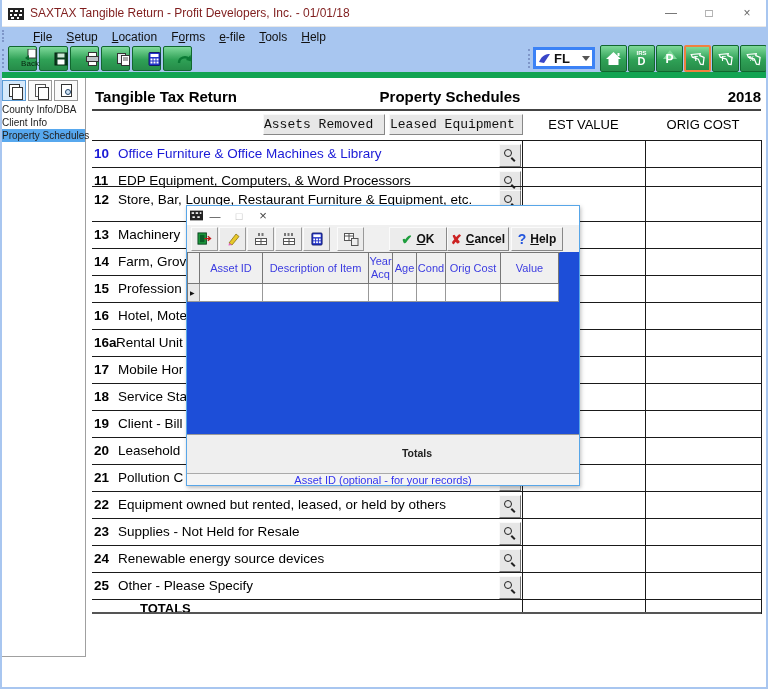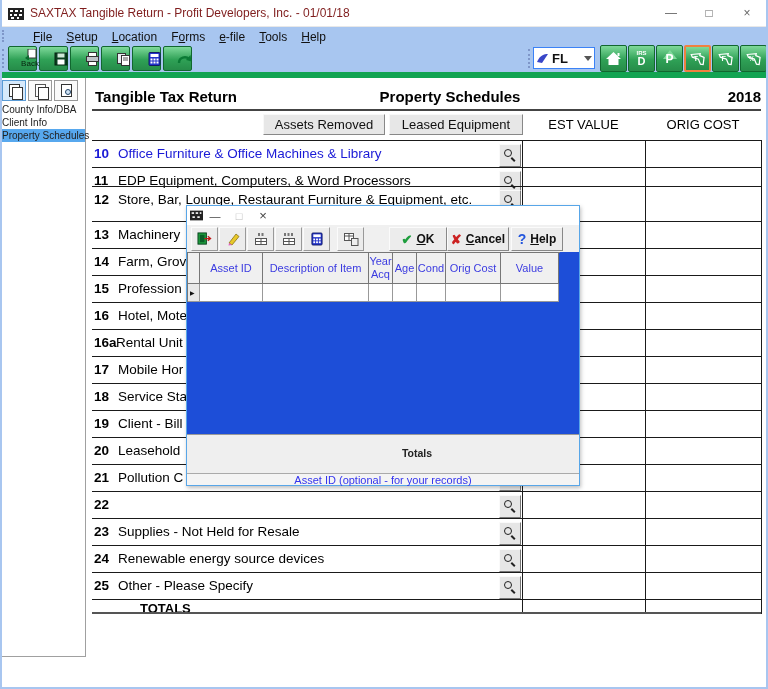--- a/index.html
+++ b/index.html
@@ -17,21 +17,21 @@
   .grip{border-left:2px dotted #7E96C8;width:3px;}
   .menu-item{display:inline-block;padding:2px 7px 0 7px;font-size:12px;color:#111;height:18px;}
   .u{text-decoration:underline;}
 
   #toolbar{left:0;top:45px;width:768px;height:27px;background:#A8C6F0;}
   .gbtn{background:linear-gradient(180deg,#7ED99A 0%,#2FA156 55%,#268C49 100%);
         border:1px solid #11672F;border-radius:2px;}
   .tbtn{top:1px;width:29px;height:25px;display:flex;align-items:center;justify-content:center;flex-direction:column;padding-left:15px;}
   #strip{left:0;top:72px;width:768px;height:6px;background:#12A452;}
 
-  #combo{left:533px;top:2px;width:62px;height:22px;background:#fff;border:1px solid #3b82f6;
+  #combo{left:533px;top:2px;width:62px;height:22px;background:#fff;border:3px solid #3b82f6;
          display:flex;align-items:center;padding:0 2px;}
   #combo .val{font-size:13px;font-weight:bold;color:#111;margin-left:3px;flex:1;}
   .ddarrow{width:0;height:0;border-left:4px solid transparent;border-right:4px solid transparent;border-top:5px solid #555;}
 
   .rbtn{top:0;width:27px;height:27px;font-weight:bold;color:#fff;display:flex;align-items:center;justify-content:center;flex-direction:column;}
   .rbtn.sel{border:2px solid #F08040;}
   .irs-top{font-size:6px;line-height:6px;color:#fff;}
   .irs-d{font-size:11px;line-height:11px;color:#fff;font-weight:bold;}
 
   
@@ -45,21 +45,21 @@
   .sb-item.sel{background:#57A8EE;}
 
   
   #hd-left{left:95px;top:88px;font-size:15px;font-weight:bold;color:#000;}
   #hd-center{left:300px;top:88px;width:300px;text-align:center;font-size:15px;font-weight:bold;}
   #hd-year{left:661px;top:88px;width:100px;text-align:right;font-size:15px;font-weight:bold;}
   .hline{left:92px;top:109px;width:669px;height:2px;background:#444;}
 
   .hdrbtn{top:114px;height:21px;background:#E7E7E7;border:1px solid #888;
           border-top-color:#F8F8F8;border-left-color:#F8F8F8;
-          font-size:13px;color:#111;text-align:center;line-height:19px;}
+          font-size:13px;color:#111;line-height:19px;font-family:Liberation Mono, monospace;}
   .colhdr{top:117px;font-size:13px;color:#000;text-align:center;}
 
   .vline{position:absolute;width:1px;background:#1A1A1A;top:140px;height:474px;}
   .row{position:absolute;left:92px;width:669px;height:27px;border-top:1px solid #1A1A1A;box-sizing:border-box;}
   .row .num{position:absolute;left:2px;top:5px;font-weight:bold;font-size:13.5px;color:#000;white-space:nowrap;}
   .row .lbl{position:absolute;left:26px;top:5px;font-size:13.5px;color:#000;white-space:nowrap;}
   .row.blue .num,.row.blue .lbl{color:#1A1AD6;}
   .magbtn{position:absolute;left:407px;top:3px;width:20px;height:21px;background:#E6E6E6;
           border:1px solid #777;border-top-color:#FAFAFA;border-left-color:#FAFAFA;}
   .magglass{position:absolute;left:3px;top:3px;width:13px;height:13px;}
@@ -347,20 +347,21 @@
   </div>
 <div class="row" style="top:464px">
     <span class="num">21</span>
     <span class="lbl">Pollution C</span>
     <span class="magbtn">
       <span class="magglass"></span>
     </span>
   </div>
 <div class="row" style="top:491px">
     <span class="num">22</span>
+    <span class="lbl">Equipment owned but rented, leased, or held by others</span>
     <span class="magbtn">
       <span class="magglass"></span>
     </span>
   </div>
 <div class="row" style="top:518px">
     <span class="num">23</span>
     <span class="lbl">Supplies - Not Held for Resale</span>
     <span class="magbtn">
       <span class="magglass"></span>
     </span>

